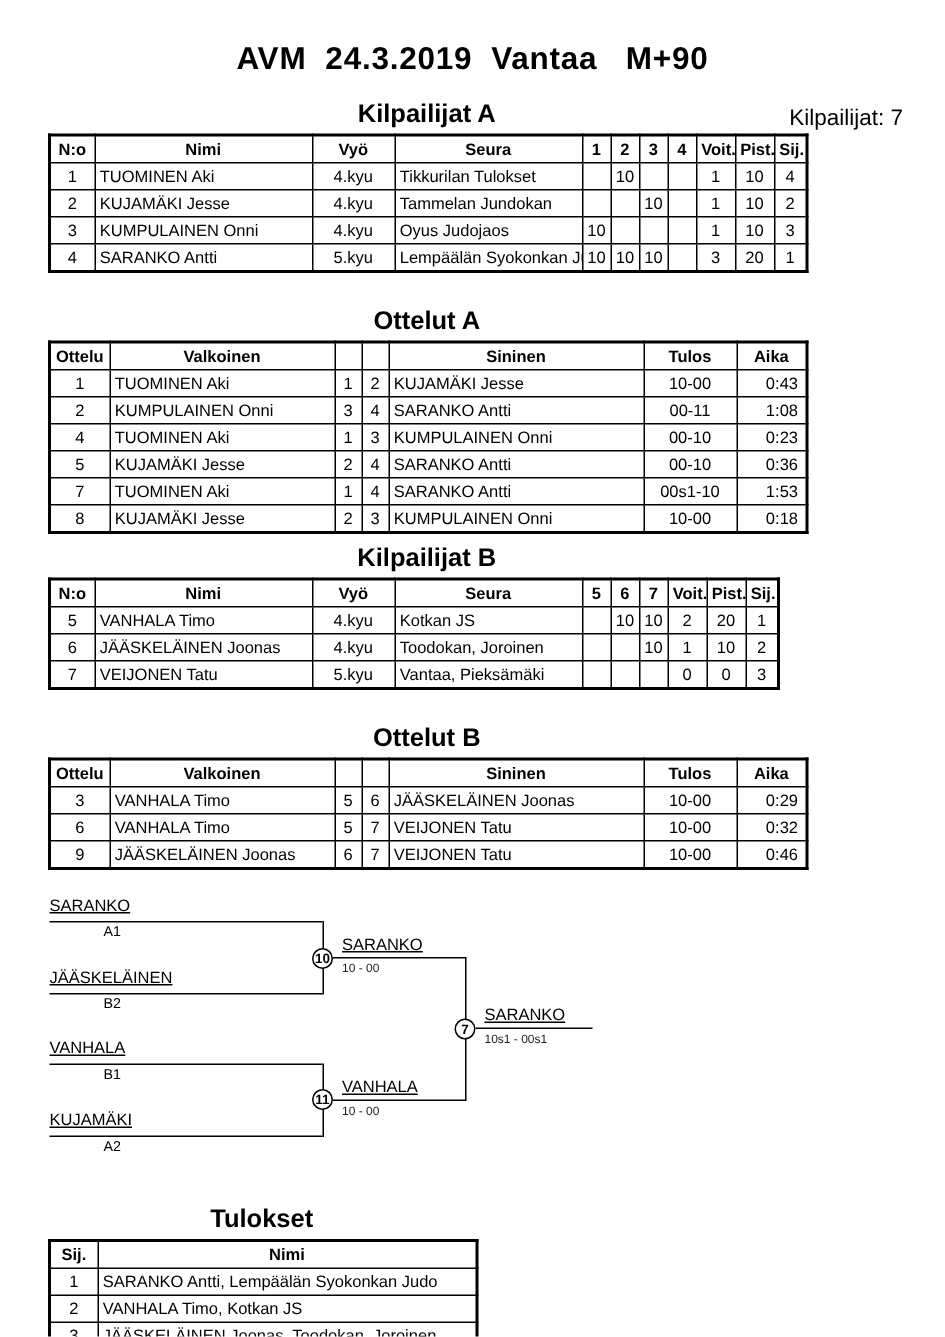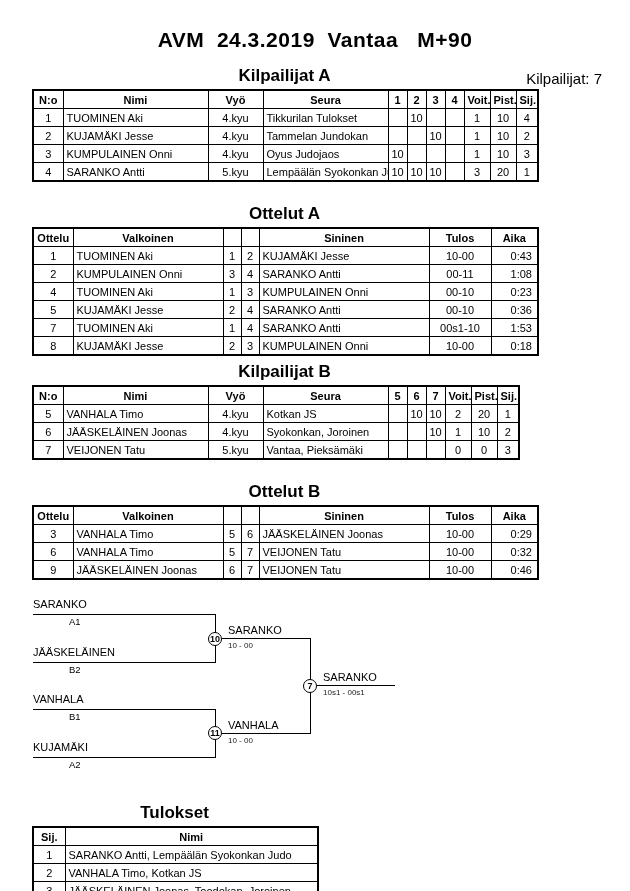--- a/index.html
+++ b/index.html
@@ -27,21 +27,21 @@
     border:1px solid #000; padding:0 3px; height:17px;
     white-space:nowrap; overflow:hidden; font-size:11px;
   }
   .tbl th { font-weight:bold; text-align:center; }
   td.c { text-align:center; }
   td.l { text-align:left; }
   td.r { text-align:right; padding-right:5px; }
   
   .bracket { position:relative; height:195px; margin-top:14px; font-size:11px; }
   .bline { position:absolute; background:#000; }
-  .blabel { position:absolute; white-space:nowrap; }
+  .blabel { position:absolute; white-space:nowrap;text-decoration:underline; }
   .bseed { position:absolute; font-size:9.5px;margin-left:36px; }
   .bscore { position:absolute; font-size:8px; color:#222;text-align:right; }
   .bcircle {
     position:absolute; width:14px; height:14px; box-sizing:border-box;
     border:1px solid #000; border-radius:50%; background:#fff;
     font-size:9px; font-weight:bold; text-align:center; line-height:12px; z-index:2;
   }
 </style>
 </head>
 <body>
@@ -253,21 +253,21 @@
       <td class="c">10</td>
       <td class="c">10</td>
       <td class="c">2</td>
       <td class="c">20</td>
       <td class="c">1</td>
     </tr>
     <tr>
       <td class="c">6</td>
       <td class="l">JÄÄSKELÄINEN Joonas</td>
       <td class="c">4.kyu</td>
-      <td class="l">Syokonkan, Joroinen</td>
+      <td class="l">Toodokan, Joroinen</td>
       <td class="c"></td>
       <td class="c"></td>
       <td class="c">10</td>
       <td class="c">1</td>
       <td class="c">10</td>
       <td class="c">2</td>
     </tr>
     <tr>
       <td class="c">7</td>
       <td class="l">VEIJONEN Tatu</td>

